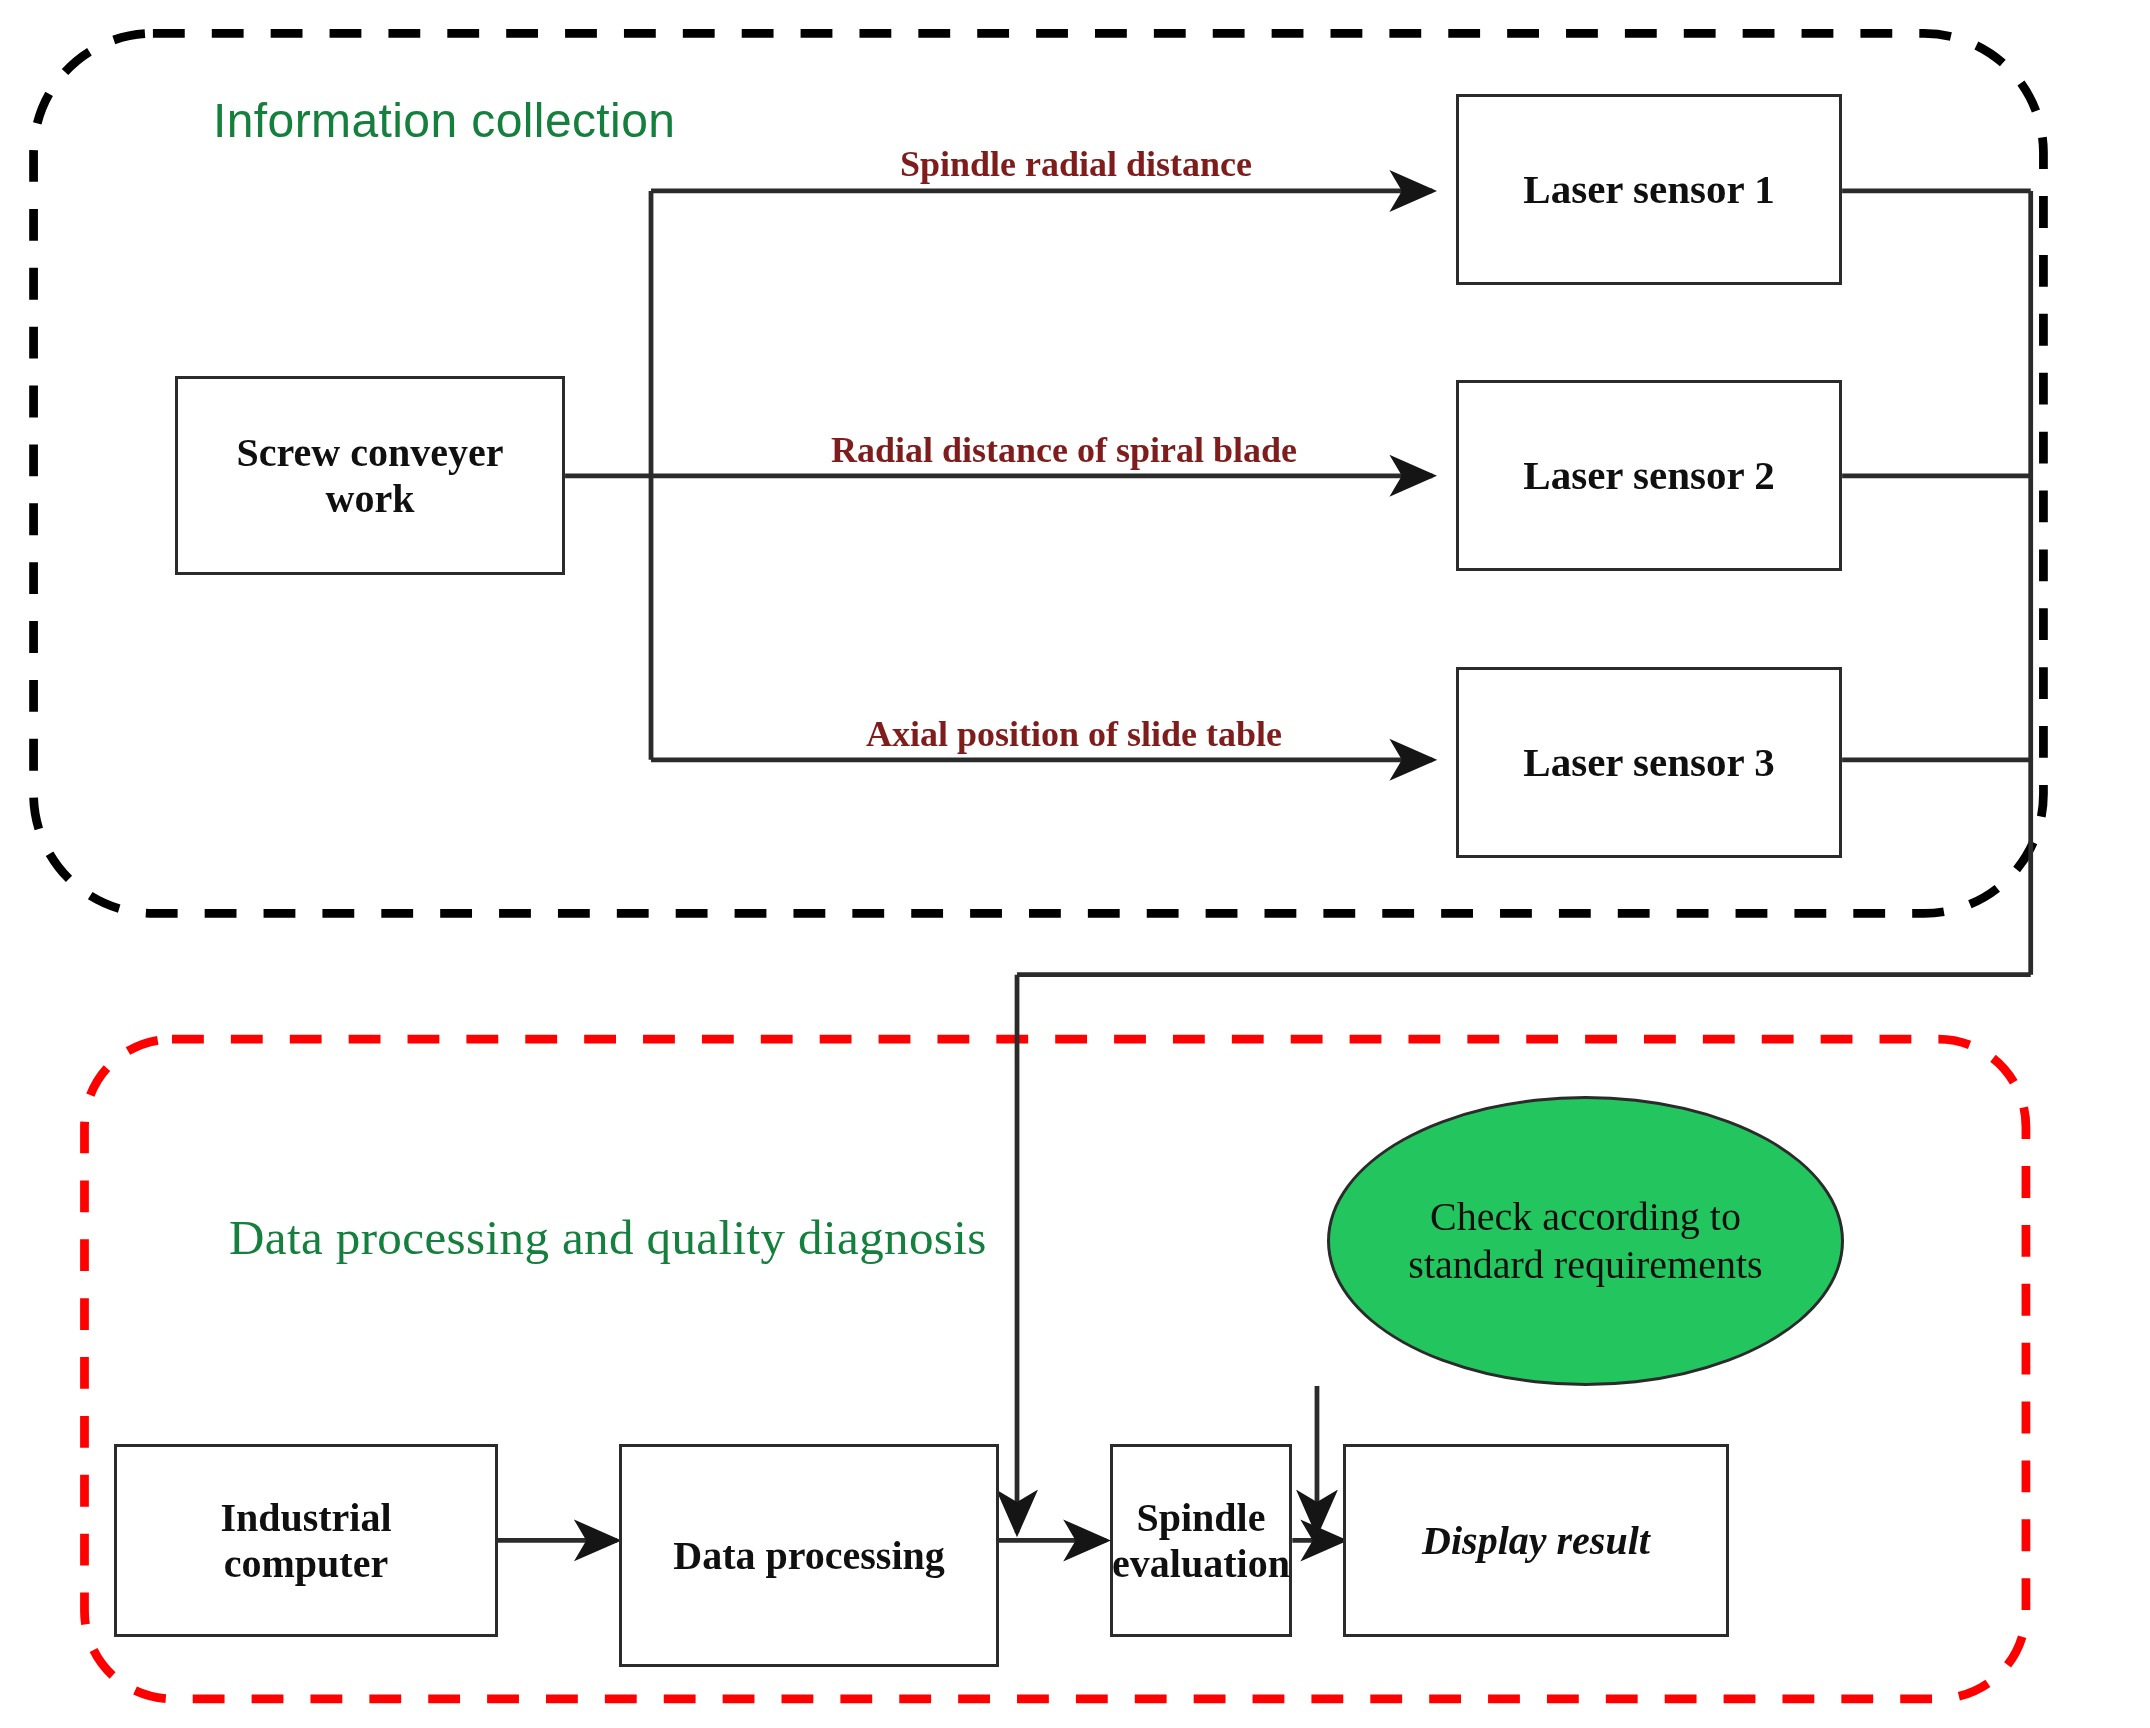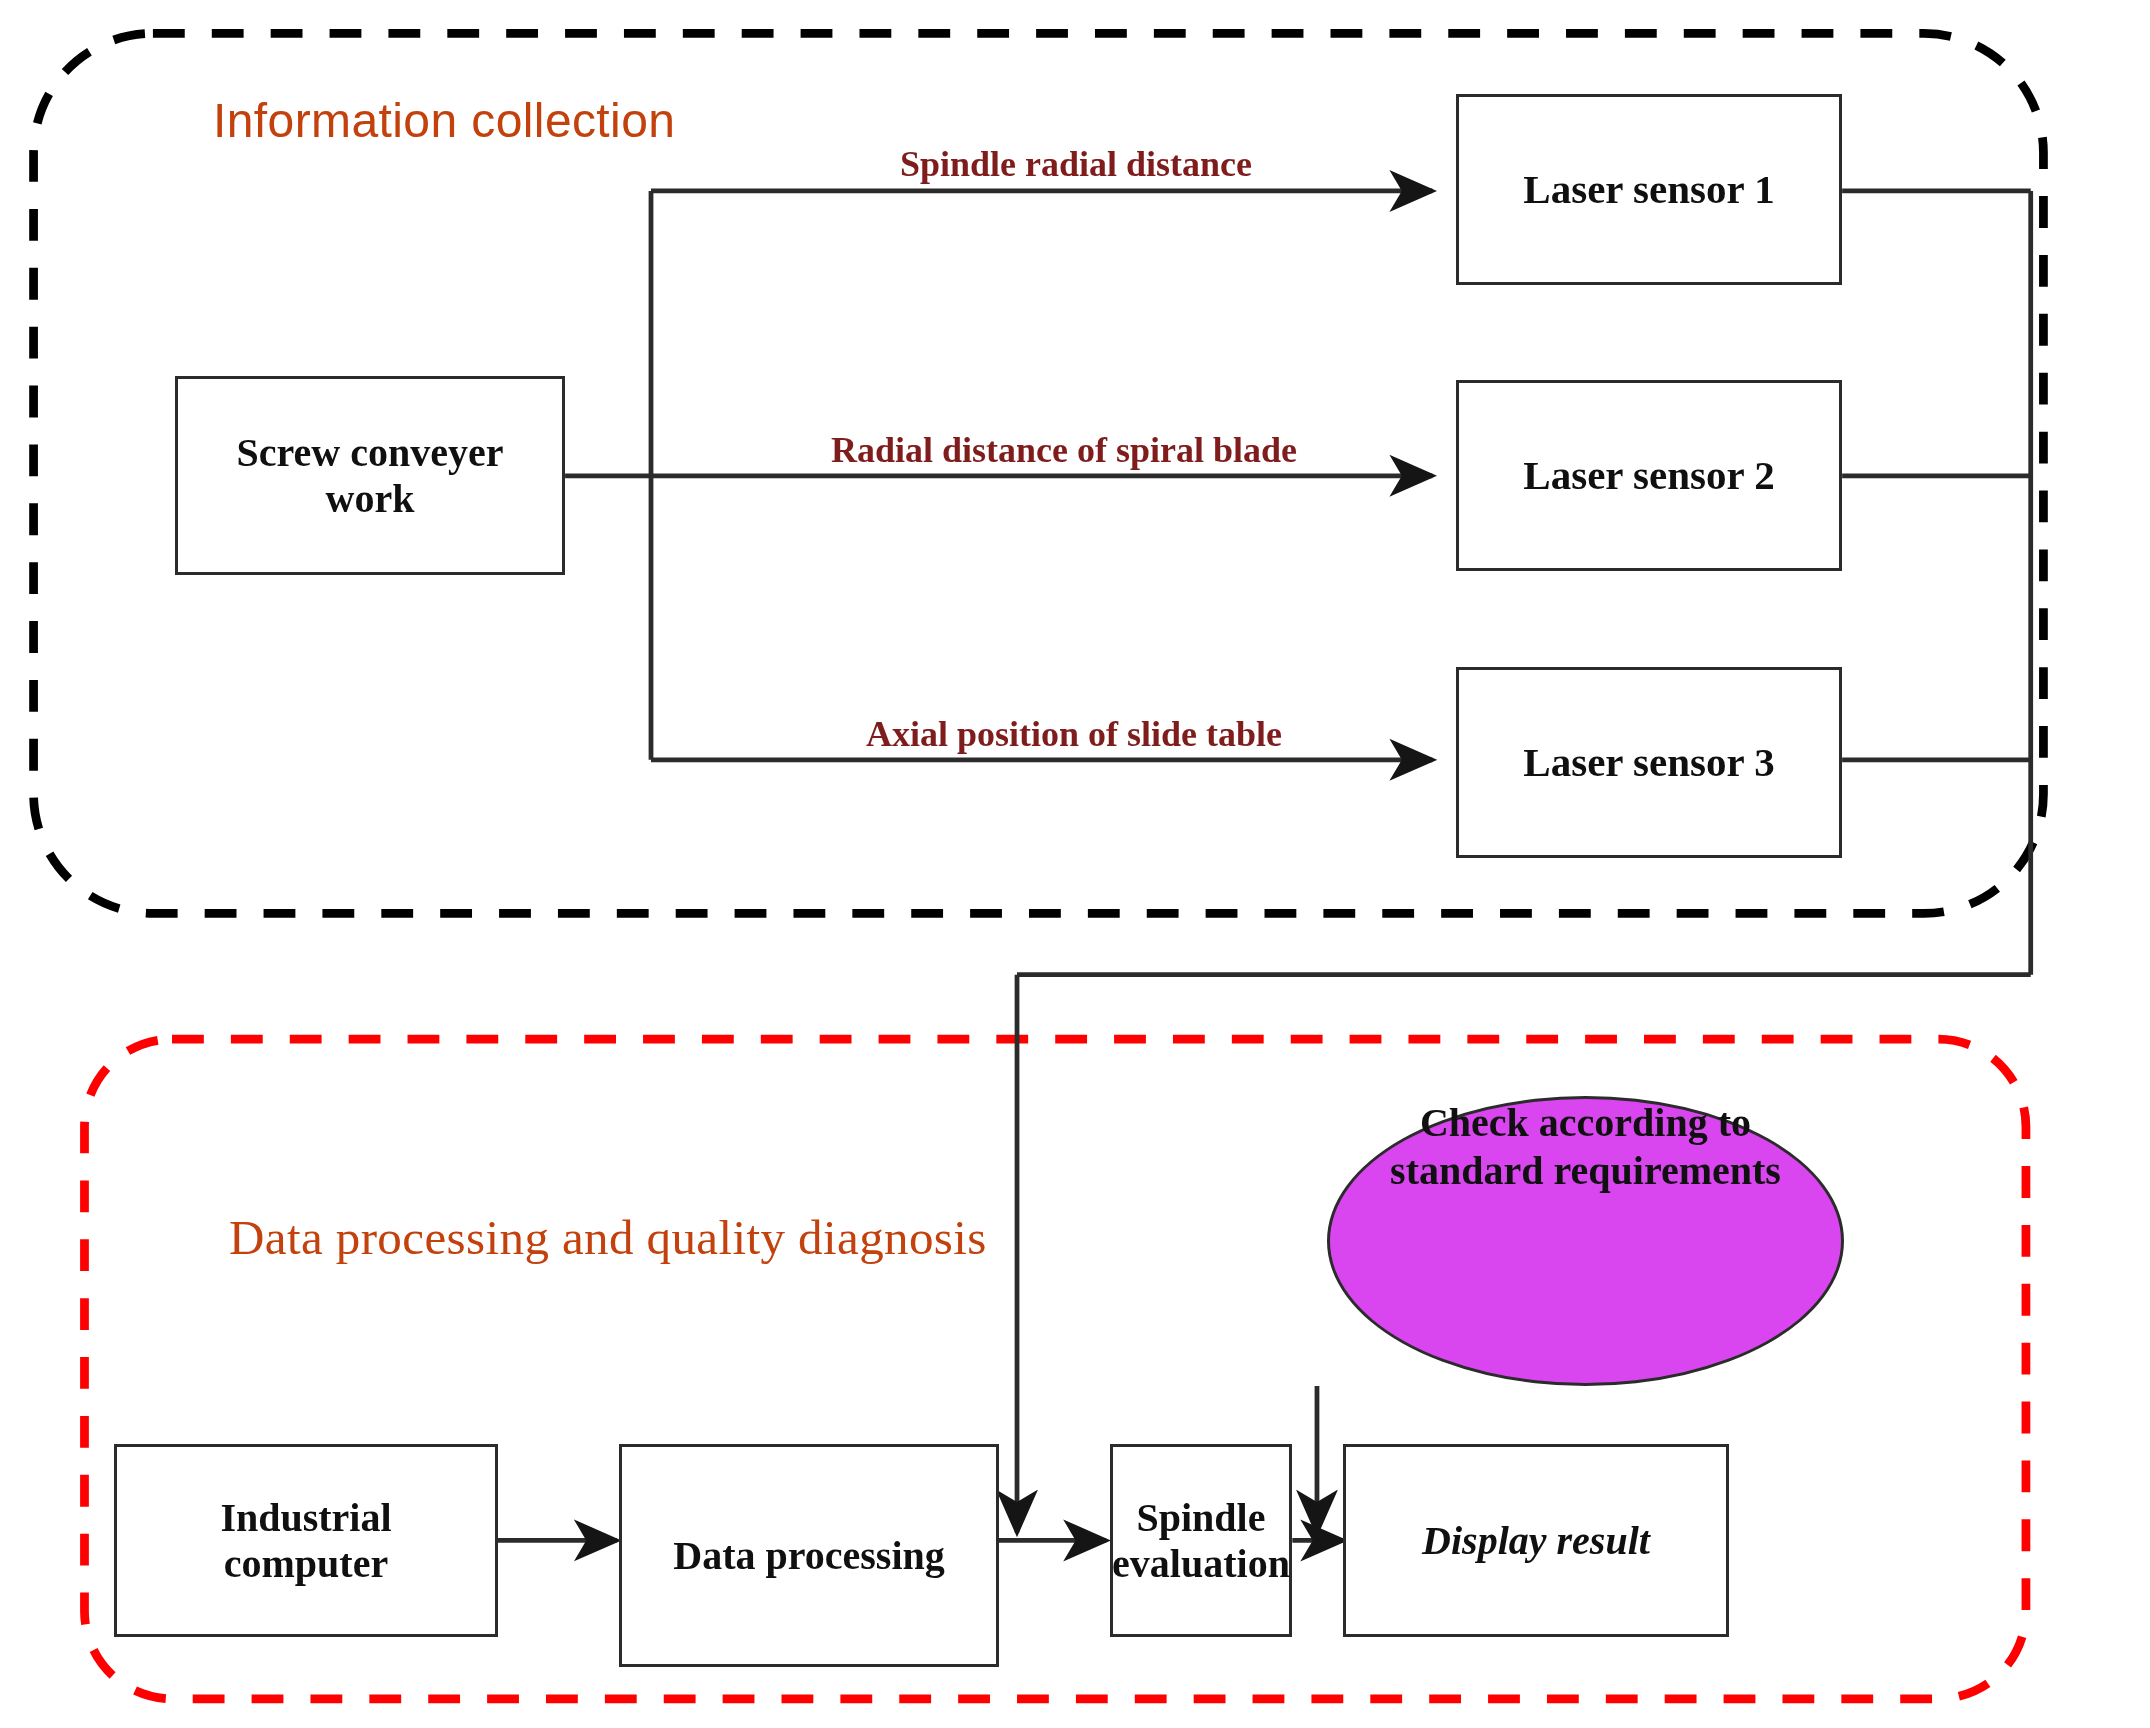--- a/index.html
+++ b/index.html
@@ -19,21 +19,21 @@
     position: absolute;
     left: 0;
     top: 0;
     width: 2151px;
     height: 1729px;
     pointer-events: none;
   }
   .group-label {
     position: absolute;
     white-space: nowrap;
-    color: #c2410c;
+    color: #15803d;
     line-height: 1;
   }
   #label-info {
     left: 213px;
     top: 97px;
     font-family: "Liberation Sans", "DejaVu Sans", sans-serif;
     font-size: 48px;
     letter-spacing: 0.4px;
   }
   #label-data {
@@ -62,25 +62,26 @@
     font-weight: bold;
     color: #7f1d1d;
     font-size: 36px;
     line-height: 1;
   }
   .ellipse-node {
     position: absolute;
     box-sizing: border-box;
     border: 3.2px solid #2b2b2b;
     border-radius: 50%;
-    background: #d946ef;
+    background: #22c55e;
     display: flex;
+    align-items: center;
     justify-content: center;
     text-align: center;
-    font-weight: bold;
+    font-weight: normal;
     color: #101010;
     line-height: 1.2;
   }
 </style>
 </head>
 <body>
 
 <div id="canvas">
 
   <svg class="layer" viewBox="0 0 2703 2173" xmlns="http://www.w3.org/2000/svg">

